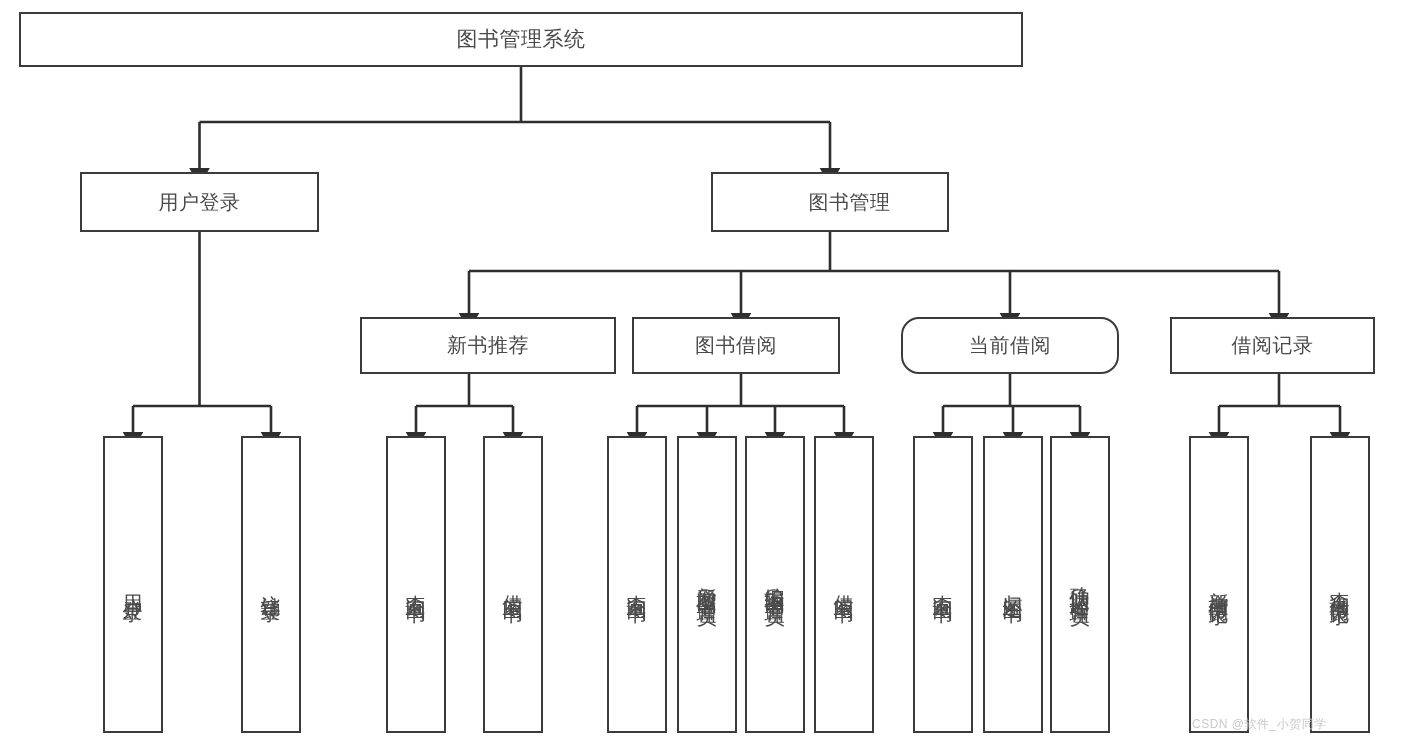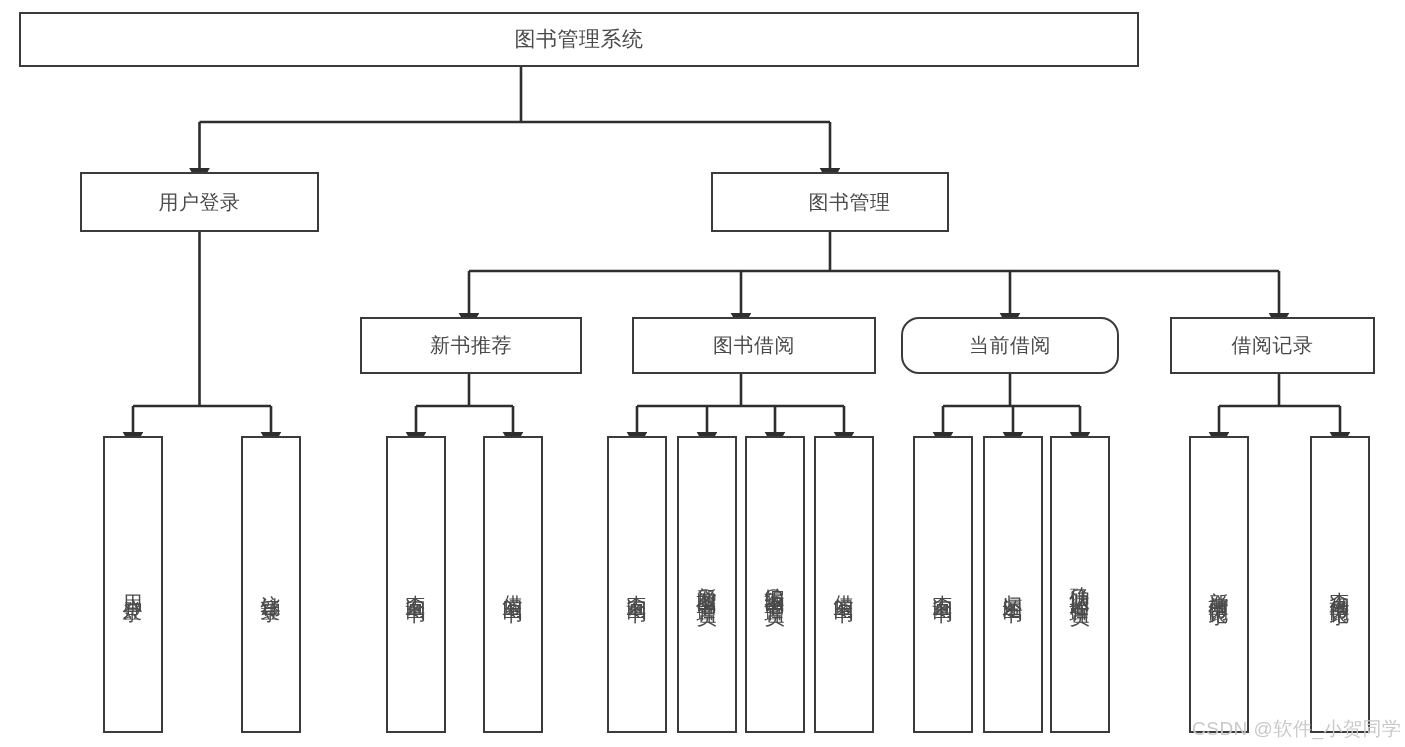--- a/index.html
+++ b/index.html
@@ -35,21 +35,21 @@
     text-orientation:upright;
     font-size:20px;
     letter-spacing:3px;
     line-height:1;
     white-space:nowrap;
   }
   .node.root .label{font-size:21px;}
   .watermark{
     position:absolute;
     color:#c9c9c9;
-    font-size:19px;
+    font-size:12px;
     letter-spacing:0.5px;
     white-space:nowrap;
     user-select:none;
   }
 </style>
 </head>
 <body>
 
 <div id="stage">
   <svg id="edges" viewBox="0 0 1405 747">
@@ -88,33 +88,33 @@
         <line x1="943" y1="406" x2="943" y2="435" stroke="#2e2e2e" stroke-width="2.6" marker-end="url(#arrow)"></line>
         <line x1="1013" y1="406" x2="1013" y2="435" stroke="#2e2e2e" stroke-width="2.6" marker-end="url(#arrow)"></line>
         <line x1="1080" y1="406" x2="1080" y2="435" stroke="#2e2e2e" stroke-width="2.6" marker-end="url(#arrow)"></line>
         <line x1="1279" y1="374" x2="1279" y2="406" stroke="#2e2e2e" stroke-width="2.6"></line>
         <line x1="1219" y1="406" x2="1340" y2="406" stroke="#2e2e2e" stroke-width="2.6"></line>
         <line x1="1219" y1="406" x2="1219" y2="435" stroke="#2e2e2e" stroke-width="2.6" marker-end="url(#arrow)"></line>
         <line x1="1340" y1="406" x2="1340" y2="435" stroke="#2e2e2e" stroke-width="2.6" marker-end="url(#arrow)"></line>
       </g>
   </svg>
   <div id="nodes">
-      <div class="node horiz root" style="left: 19px; top: 12px; width: 1120px; height: 55px;">
+      <div class="node horiz root" style="left: 19px; top: 12px; width: 1004px; height: 55px;">
         <span class="label">图书管理系统</span>
       </div>
       <div class="node horiz" style="left: 80px; top: 172px; width: 239px; height: 60px;">
         <span class="label">用户登录</span>
       </div>
       <div class="node horiz" style="left: 711px; top: 172px; width: 238px; height: 60px; padding-left: 39px;">
         <span class="label">图书管理</span>
       </div>
-      <div class="node horiz" style="left: 360px; top: 317px; width: 222px; height: 57px;">
+      <div class="node horiz" style="left: 360px; top: 317px; width: 256px; height: 57px;">
         <span class="label">新书推荐</span>
       </div>
-      <div class="node horiz" style="left: 632px; top: 317px; width: 244px; height: 57px;">
+      <div class="node horiz" style="left: 632px; top: 317px; width: 208px; height: 57px;">
         <span class="label">图书借阅</span>
       </div>
       <div class="node horiz" style="left: 901px; top: 317px; width: 218px; height: 57px; border-radius: 18px;">
         <span class="label">当前借阅</span>
       </div>
       <div class="node horiz" style="left: 1170px; top: 317px; width: 205px; height: 57px;">
         <span class="label">借阅记录</span>
       </div>
       <div class="node vert" style="left: 103px; top: 436px; width: 60px; height: 297px;">
         <span class="label">用户登录</span>

